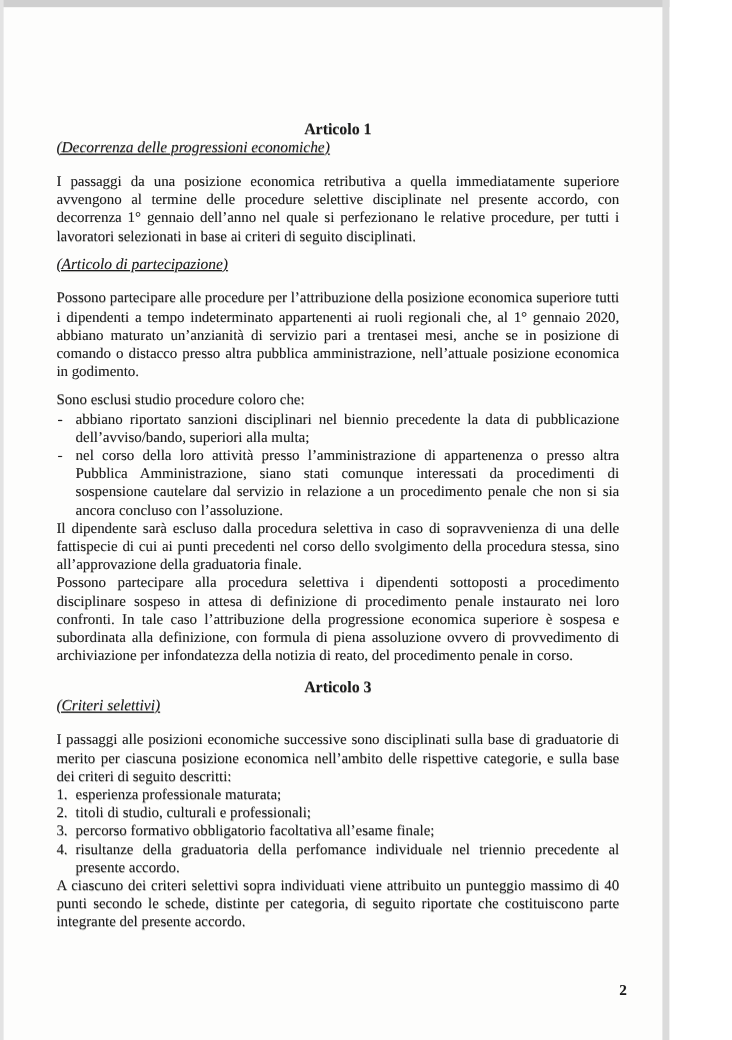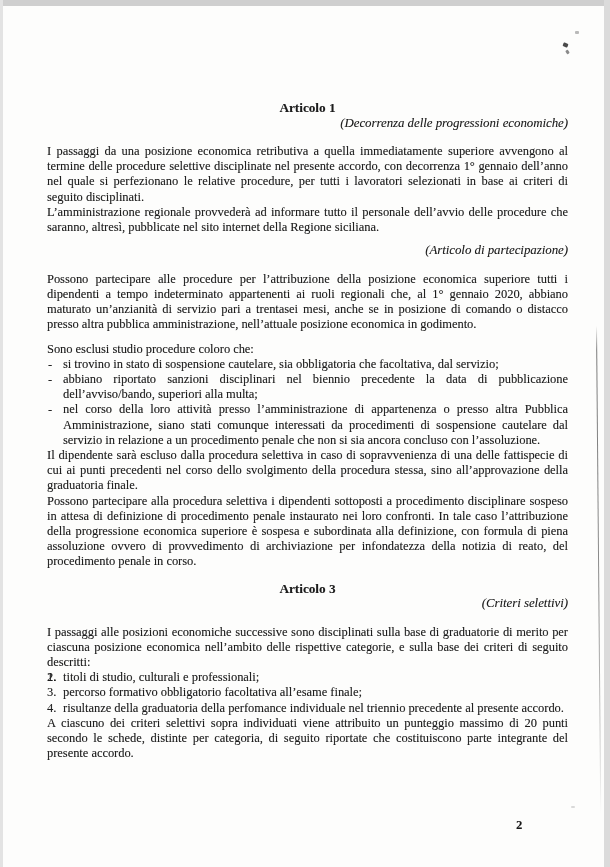--- a/index.html
+++ b/index.html
@@ -4,21 +4,21 @@
 <style>
   html,body{margin:0;padding:0;}
   body{
     width:610px;height:867px;
     background:#ffffff;
     font-family:"Liberation Serif","DejaVu Serif",serif;
     color:#1c1c1c;
   }
   .scan-page{
     position:relative;
-    width:610px;height:867px;
+    width:558px;height:867px;
     background:#fdfdfc;
     overflow:hidden;
   }
   
   .edge{position:absolute;}
   .edge-top{top:0;left:0;right:0;height:6px;background:#cfcfcf;}
   .edge-left{top:0;left:0;bottom:0;width:3px;background:#e3e3e3;}
   .edge-right{top:0;right:0;bottom:0;width:6px;background:#dbdbdb;}
   
   .pen-mark{position:absolute;border-radius:1px;}
@@ -41,22 +41,22 @@
   .content{
     position:absolute;left:47px;right:42px;top:100px;
     font-size:12.4px;line-height:15.2px;
     text-shadow:0.25px 0.25px 0 rgba(30,30,30,0.35);
   }
   .art-title{
     font-weight:bold;text-align:center;
     font-size:13.2px;line-height:15.5px;margin:0;
   }
   .art-subtitle{
-    font-style:italic;text-align:right;font-weight:normal;
-    font-size:12.8px;line-height:15.5px;margin:0 0 13px 0;
+    font-style:italic;text-align:left;font-weight:normal;
+    font-size:12.8px;line-height:15.5px;margin:0 0 13px 0;text-decoration:underline;
   }
   .para{margin:0;text-align:justify;}
   .art2{margin-top:8px;}
   .art3{margin-top:11px;}
   .intro-gap{margin-top:9px;}
   .hang{position:relative;padding-left:16px;text-align:justify;margin:0;}
   .marker{position:absolute;left:1px;top:0;}
   .num-marker{position:absolute;left:0;top:0;}
   .page-number{
     position:absolute;left:516px;top:818px;
@@ -78,31 +78,29 @@
   <div class="pen-mark m3"></div>
   <div class="pen-mark m4"></div>
   <div class="scan-line"></div>
 
   <div class="content">
 
     <section class="article">
       <div class="art-title">Articolo 1</div>
       <div class="art-subtitle">(Decorrenza delle progressioni economiche)</div>
       <p class="para">I passaggi da una posizione economica retributiva a quella immediatamente superiore avvengono al termine delle procedure selettive disciplinate nel presente accordo, con decorrenza 1° gennaio dell’anno nel quale si perfezionano le relative procedure, per tutti i lavoratori selezionati in base ai criteri di seguito disciplinati.</p>
-      <p class="para">L’amministrazione regionale provvederà ad informare tutto il personale dell’avvio delle procedure che saranno, altresì, pubblicate nel sito internet della Regione siciliana.</p>
     </section>
 
     <section class="article art2">
       <div class="art-subtitle">(Articolo di partecipazione)</div>
       <p class="para">Possono partecipare alle procedure per l’attribuzione della posizione economica superiore tutti i dipendenti a tempo indeterminato appartenenti ai ruoli regionali che, al 1° gennaio 2020, abbiano maturato un’anzianità di servizio pari a trentasei mesi, anche se in posizione di comando o distacco presso altra pubblica amministrazione, nell’attuale posizione economica in godimento.</p>
       <p class="para intro-gap">Sono esclusi studio procedure coloro che:</p>
 
       <div class="hang">
         <span class="marker">-</span>
-        <span>si trovino in stato di sospensione cautelare, sia obbligatoria che facoltativa, dal servizio;</span>
       </div>
       <div class="hang">
         <span class="marker">-</span>
         <span>abbiano riportato sanzioni disciplinari nel biennio precedente la data di pubblicazione dell’avviso/bando, superiori alla multa;</span>
       </div>
       <div class="hang">
         <span class="marker">-</span>
         <span>nel corso della loro attività presso l’amministrazione di appartenenza o presso altra Pubblica Amministrazione, siano stati comunque interessati da procedimenti di sospensione cautelare dal servizio in relazione a un procedimento penale che non si sia ancora concluso con l’assoluzione.</span>
       </div>
 
@@ -110,34 +108,35 @@
       <p class="para">Possono partecipare alla procedura selettiva i dipendenti sottoposti a procedimento disciplinare sospeso in attesa di definizione di procedimento penale instaurato nei loro confronti. In tale caso l’attribuzione della progressione economica superiore è sospesa e subordinata alla definizione, con formula di piena assoluzione ovvero di provvedimento di archiviazione per infondatezza della notizia di reato, del procedimento penale in corso.</p>
     </section>
 
     <section class="article art3">
       <div class="art-title">Articolo 3</div>
       <div class="art-subtitle">(Criteri selettivi)</div>
       <p class="para">I passaggi alle posizioni economiche successive sono disciplinati sulla base di graduatorie di merito per ciascuna posizione economica nell’ambito delle rispettive categorie, e sulla base dei criteri di seguito descritti:</p>
 
       <div class="hang">
         <span class="num-marker">1.</span>
+        <span>esperienza professionale maturata;</span>
       </div>
       <div class="hang">
         <span class="num-marker">2.</span>
         <span>titoli di studio, culturali e professionali;</span>
       </div>
       <div class="hang">
         <span class="num-marker">3.</span>
         <span>percorso formativo obbligatorio facoltativa all’esame finale;</span>
       </div>
       <div class="hang">
         <span class="num-marker">4.</span>
         <span>risultanze della graduatoria della perfomance individuale nel triennio precedente al presente accordo.</span>
       </div>
 
-      <p class="para">A ciascuno dei criteri selettivi sopra individuati viene attribuito un punteggio massimo di 20 punti secondo le schede, distinte per categoria, di seguito riportate che costituiscono parte integrante del presente accordo.</p>
+      <p class="para">A ciascuno dei criteri selettivi sopra individuati viene attribuito un punteggio massimo di 40 punti secondo le schede, distinte per categoria, di seguito riportate che costituiscono parte integrante del presente accordo.</p>
     </section>
 
   </div>
 
   <div class="page-number">2</div>
 
 </div>
 
 </body></html>

